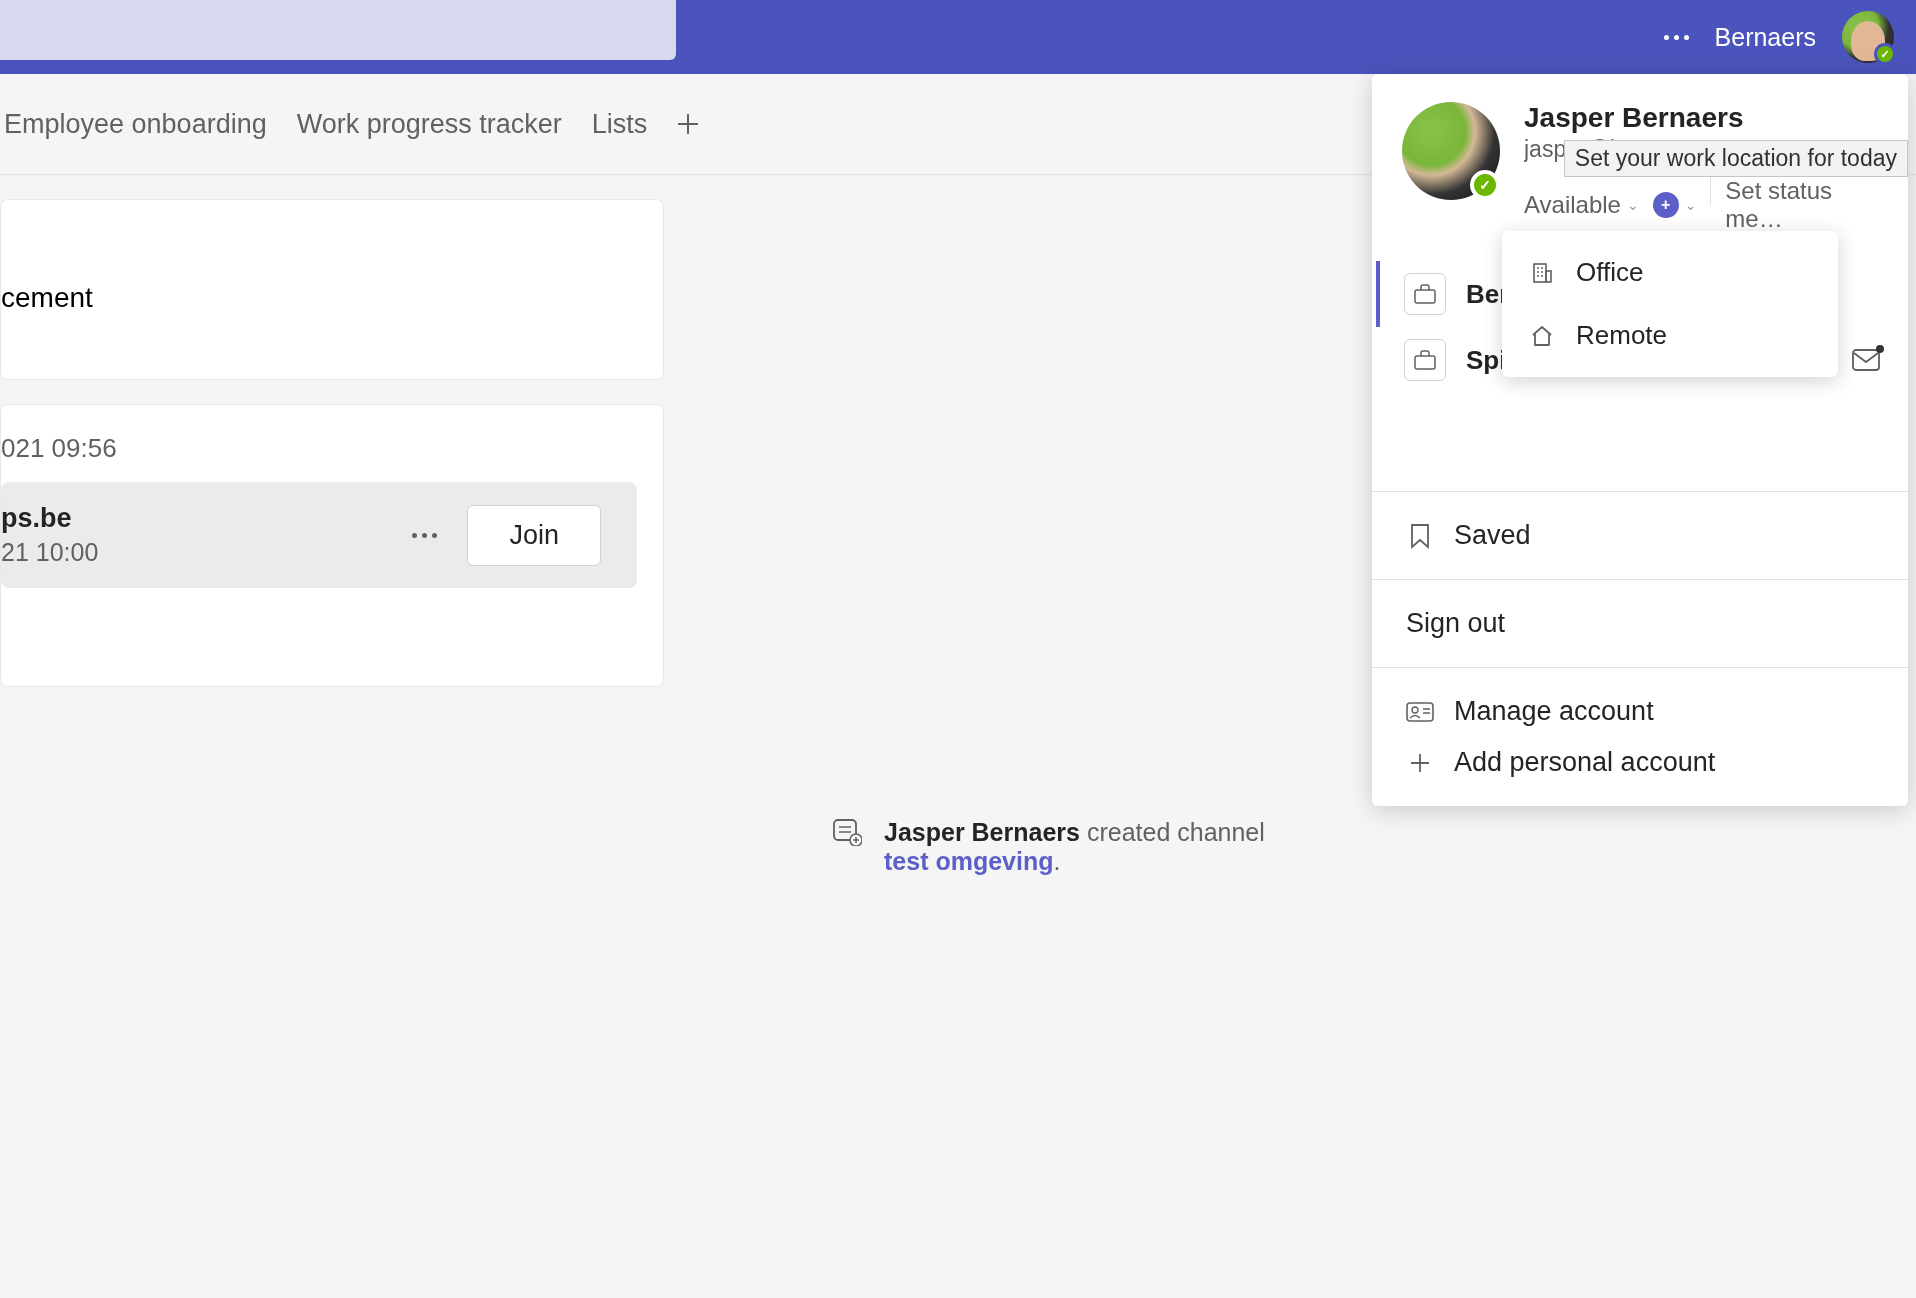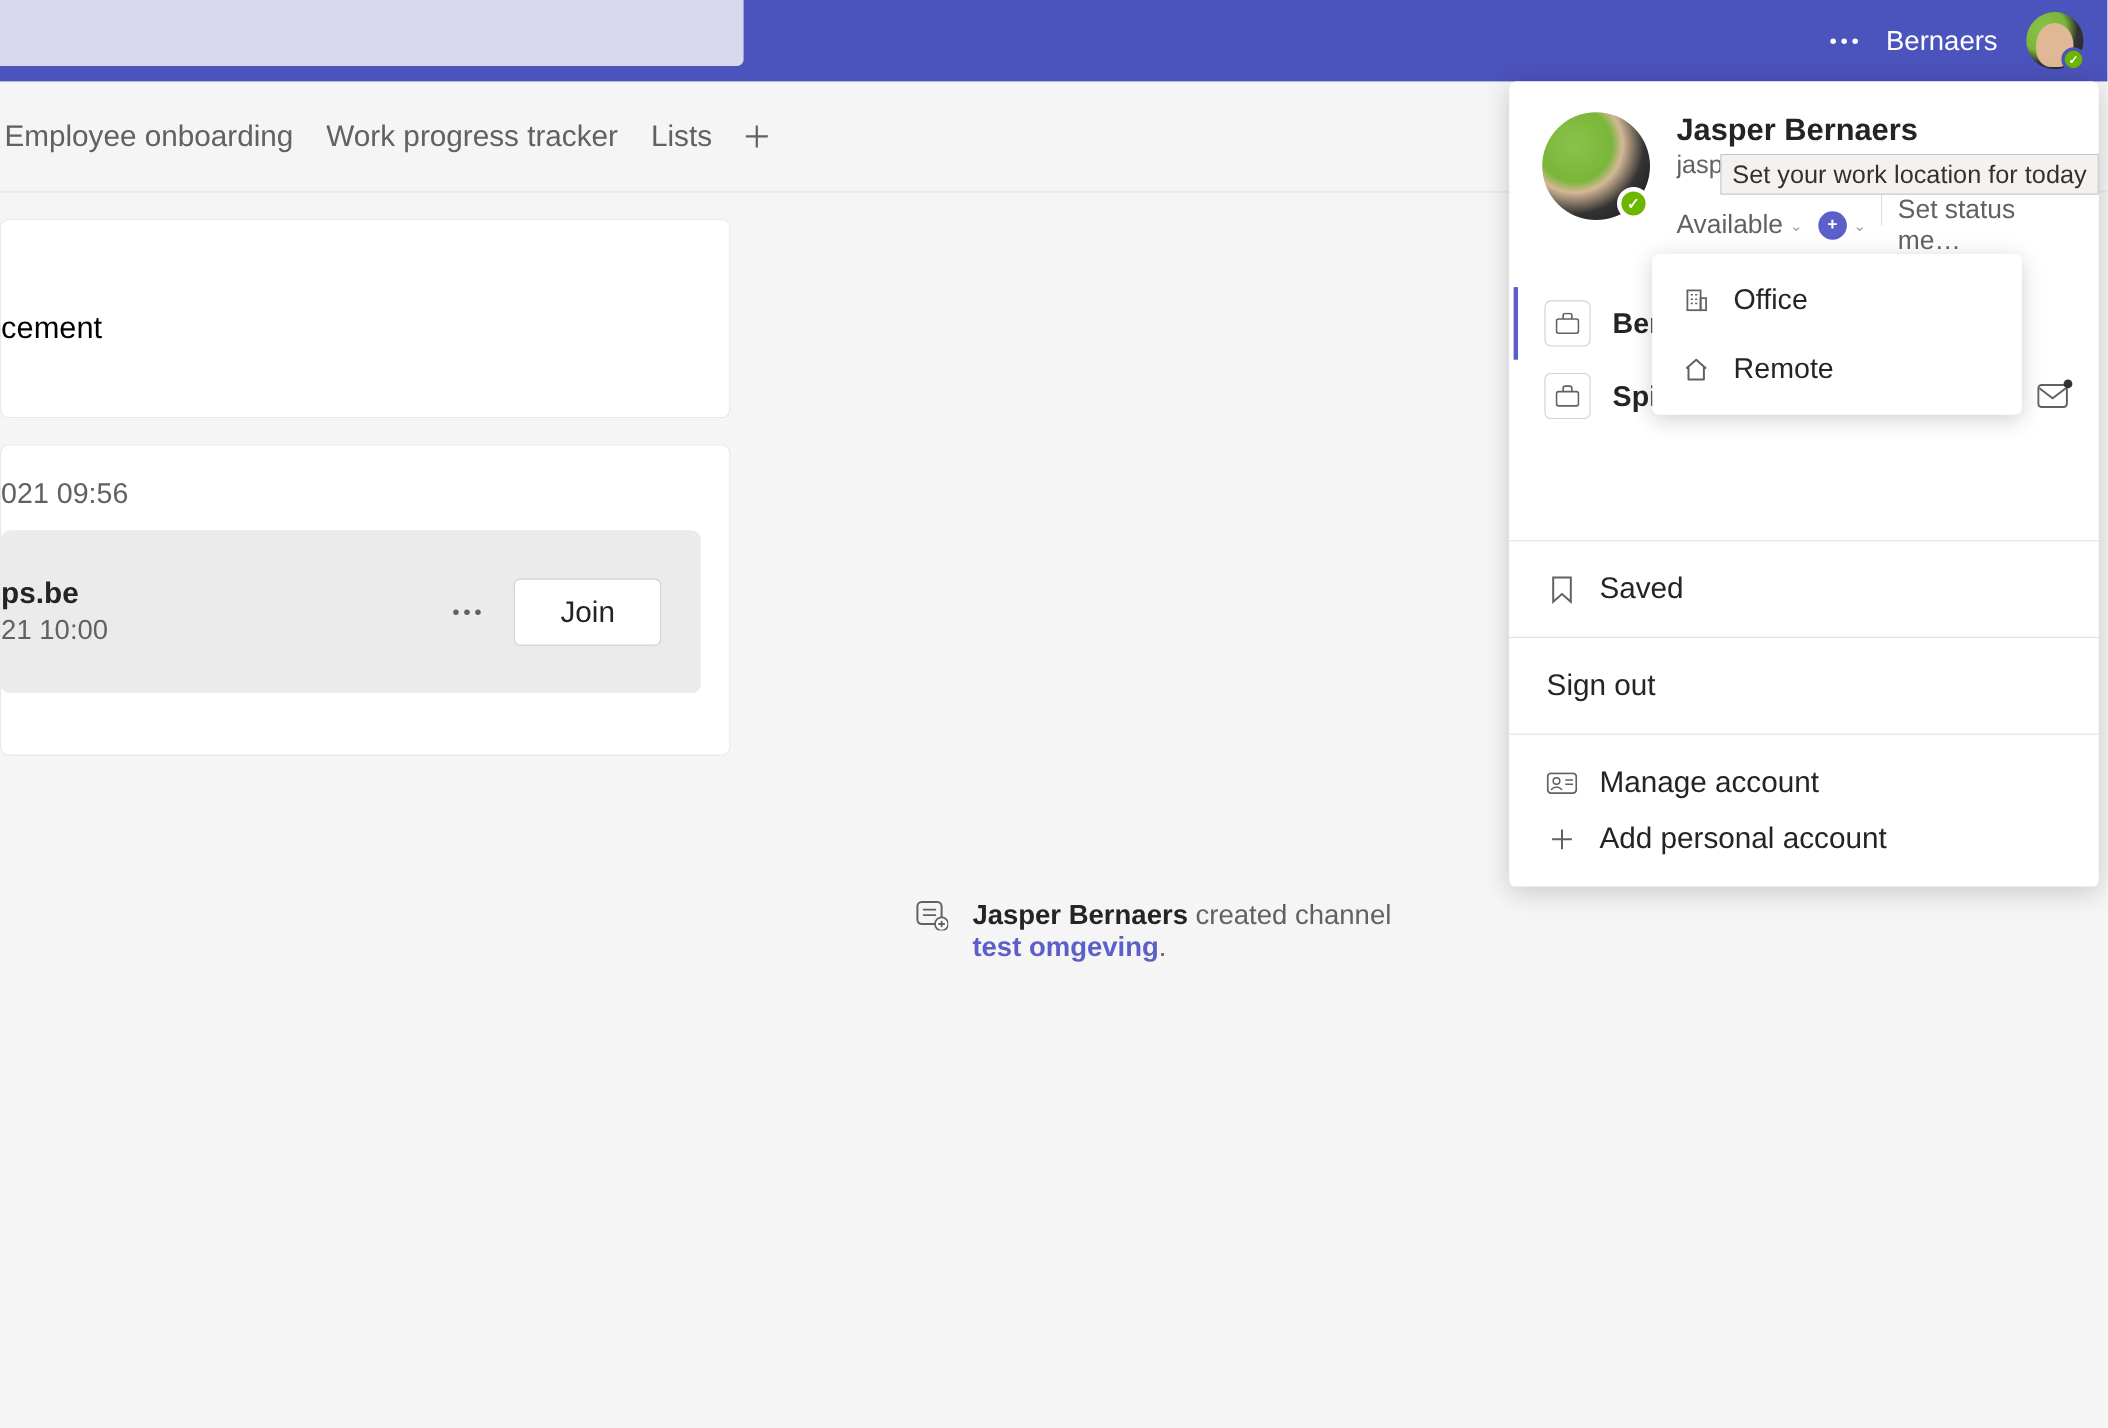--- a/index.html
+++ b/index.html
@@ -105,21 +105,21 @@
   }
   .card2-top {
     padding: 28px 0 18px 0;
     color: #616161;
     font-size: 26px;
   }
   .meeting-row {
     background: #ebebeb;
     border-radius: 8px;
     margin: 0 26px 0 0;
-    height: 148px;
+    height: 106px;
     display: flex;
     align-items: center;
     padding: 0 36px 0 0;
   }
   .meeting-info {
     flex: 1;
     padding-left: 0;
   }
   .meeting-title {
     font-size: 27px;

